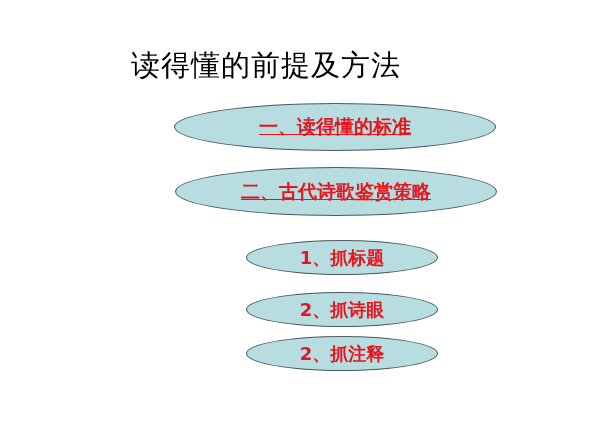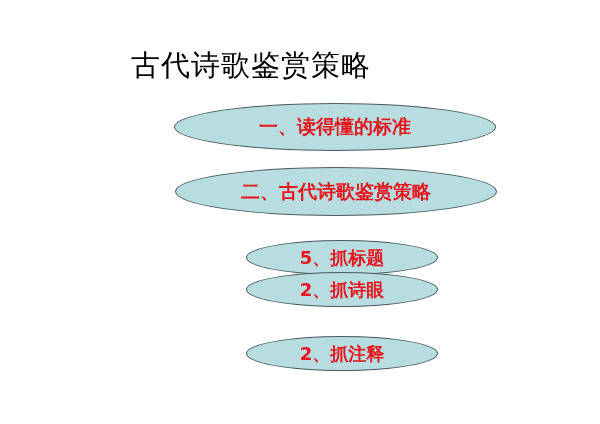--- a/index.html
+++ b/index.html
@@ -4,39 +4,39 @@
 <style>
   html, body { margin:0; padding:0; background:#ffffff; }
   body { width:600px; height:424px; position:relative; overflow:hidden;
          font-family: "DejaVu Sans", "Liberation Sans", sans-serif; }
   .title { position:absolute; left:131px; top:46px; font-size:29px; color:#000;
            letter-spacing:1px; white-space:nowrap; }
   .pill { position:absolute; box-sizing:border-box; border-radius:50%;
           background:#b7dde0; border:1.5px solid #4a5a62;
           display:flex; align-items:center; justify-content:center;
           color:#e8141c; font-weight:bold; white-space:nowrap; cursor:pointer; }
-  .pill.big { font-size:19px; }
+  .pill.big { font-size:19px;text-decoration:underline; }
   .pill.small { font-size:18px; }
 </style>
 </head>
 <body>
 
-<div class="title">古代诗歌鉴赏策略</div>
+<div class="title">读得懂的前提及方法</div>
 
 <div class="pill big" style="left:174px; top:103px; width:322px; height:48px;">
   <span>一、读得懂的标准</span>
 </div>
 
 <div class="pill big" style="left:175px; top:167px; width:322px; height:49px;">
   <span>二、古代诗歌鉴赏策略</span>
 </div>
 
 <div class="pill small" style="left:246px; top:240px; width:192px; height:35px;">
-  <span>5、抓标题</span>
+  <span>1、抓标题</span>
 </div>
 
-<div class="pill small" style="left:246px; top:272px; width:192px; height:35px;justify-content:center;">
+<div class="pill small" style="left:246px; top:292px; width:192px; height:35px;justify-content:center;">
   <span>2、抓诗眼</span>
 </div>
 
 <div class="pill small" style="left:246px; top:336px; width:192px; height:35px;">
   <span>2、抓注释</span>
 </div>
 
 </body></html>

